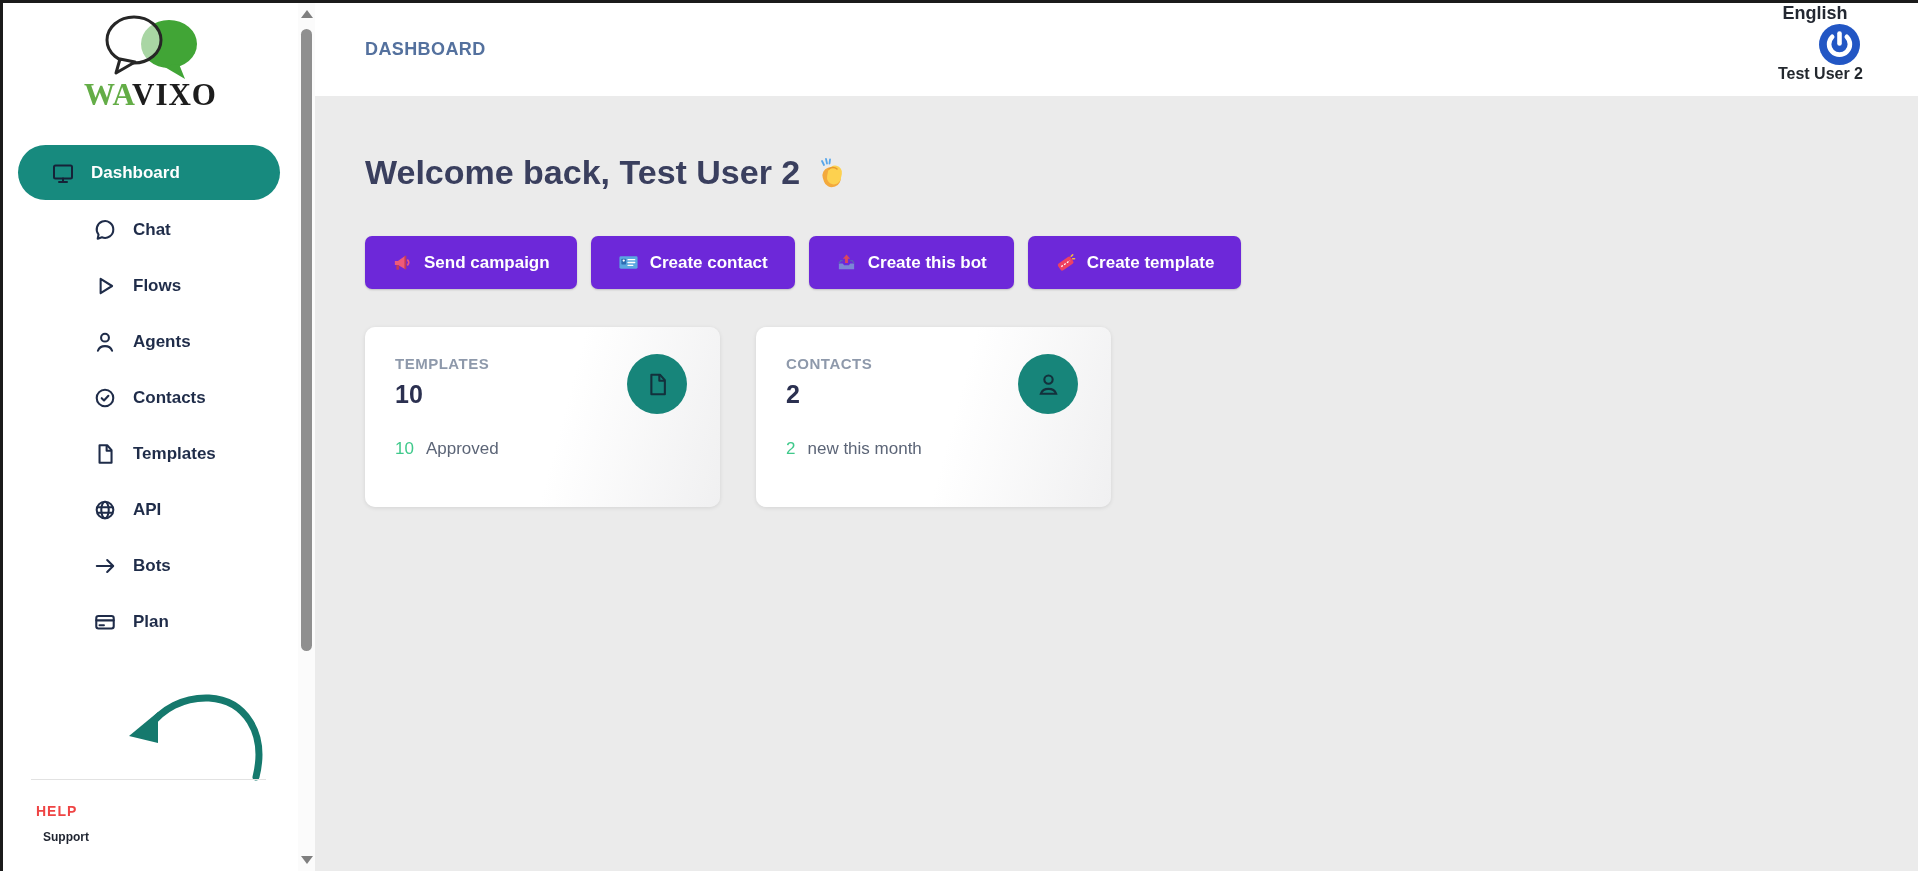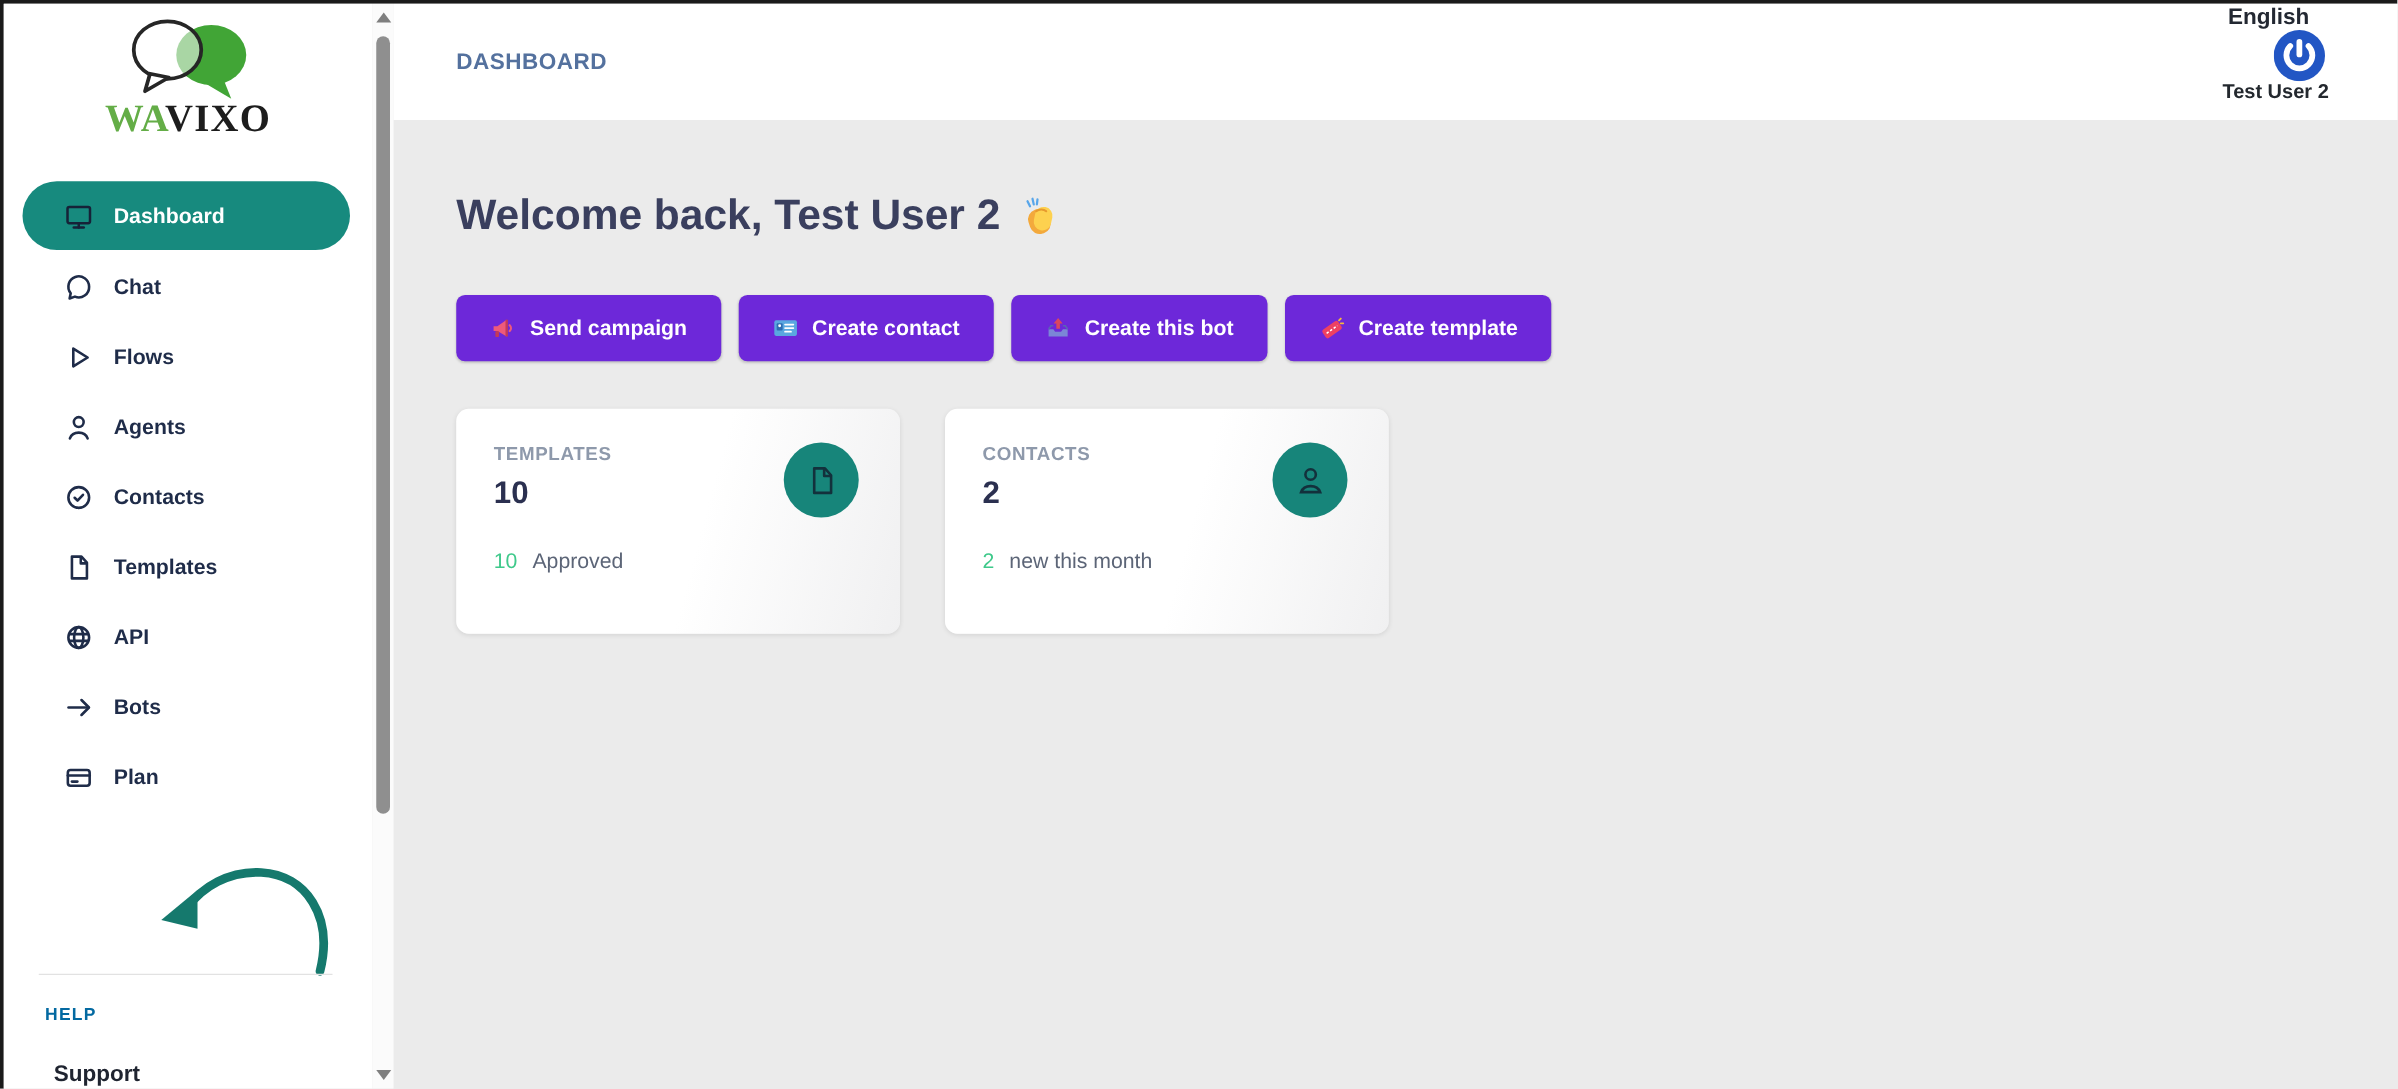--- a/index.html
+++ b/index.html
@@ -15,29 +15,29 @@
   .wordmark { font-family:"Liberation Serif", serif; font-weight:700; font-size:31px;
               letter-spacing:1px; margin-top:-6px; }
   .wordmark .wa { color:#64ad47; }
   .wordmark .vixo { color:#1d1d1d; }
 
   .active-pill { position:absolute; left:15px; top:142px; width:262px; height:55px;
                  background:#178a7e; border-radius:28px; display:flex; align-items:center;
                  padding-left:33px; cursor:pointer; }
   .active-pill .nav-label { color:#ffffff; margin-left:16px; }
 
-  .nav { position:absolute; left:0; top:199px; width:295px; display:flex; flex-direction:column; }
+  .nav { position:absolute; left:0; top:199px; width:295px; display:flex; flex-direction:column;padding-left:42px; }
   .nav-item { height:56px; display:flex; align-items:center; padding-left:48px; cursor:pointer; }
   .nav-icon { width:24px; height:24px; display:flex; align-items:center; justify-content:center; flex:0 0 24px; }
   .nav-label { font-size:17px; font-weight:700; color:#1f2c49; margin-left:16px; }
 
   .sidebar-divider { position:absolute; left:28px; top:776px; width:235px; height:1px; background:#e2e2e2; }
   .section-label { position:absolute; left:33px; top:800px; font-size:14px; font-weight:700;
-                   letter-spacing:1px; color:#0369a1; }
-  .support-item { position:absolute; left:40px; top:846px; font-size:18px; font-weight:700;
+                   letter-spacing:1px; color:#ef4444; }
+  .support-item { position:absolute; left:40px; top:827px; font-size:12px; font-weight:700;
                   color:#1f2430; cursor:pointer; }
 
   .plan-arrow { position:absolute; left:110px; top:680px; pointer-events:none; }
 
   
   .vscroll { position:absolute; left:295px; top:0; width:17px; height:100%;
              background:#fbfbfb; }
   .scroll-up { position:absolute; top:7px; left:3px; width:0; height:0;
                border-left:6px solid transparent; border-right:6px solid transparent;
                border-bottom:8px solid #7f7f7f; cursor:pointer; }

